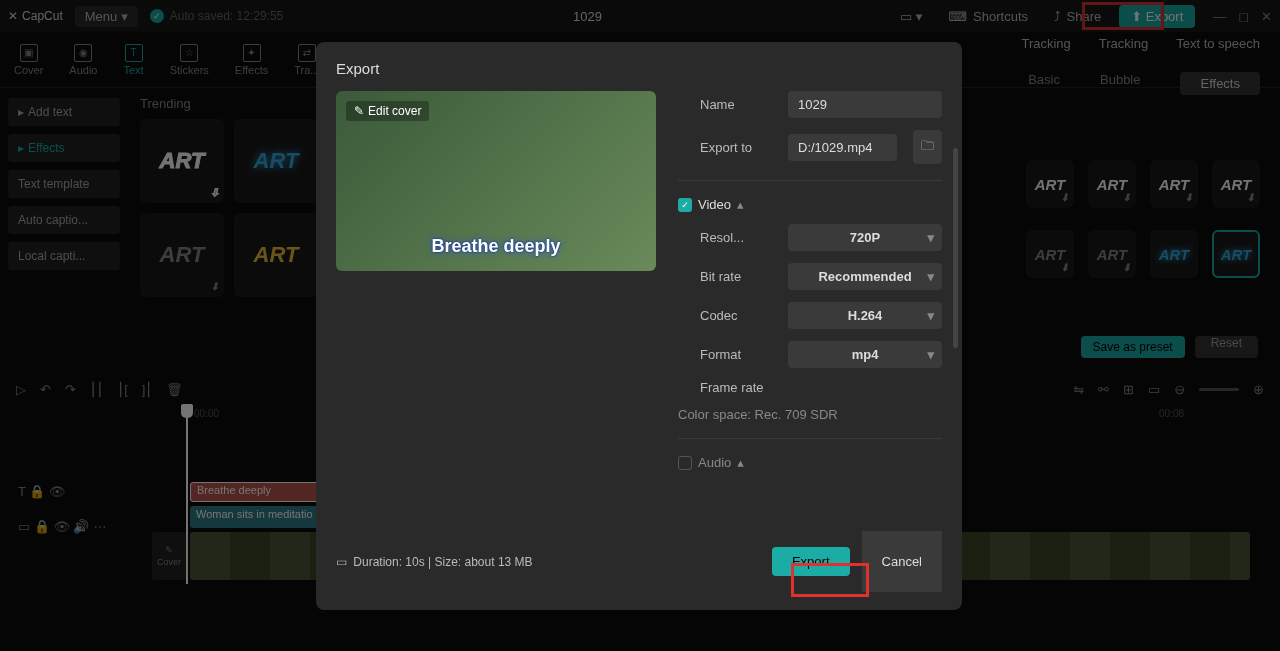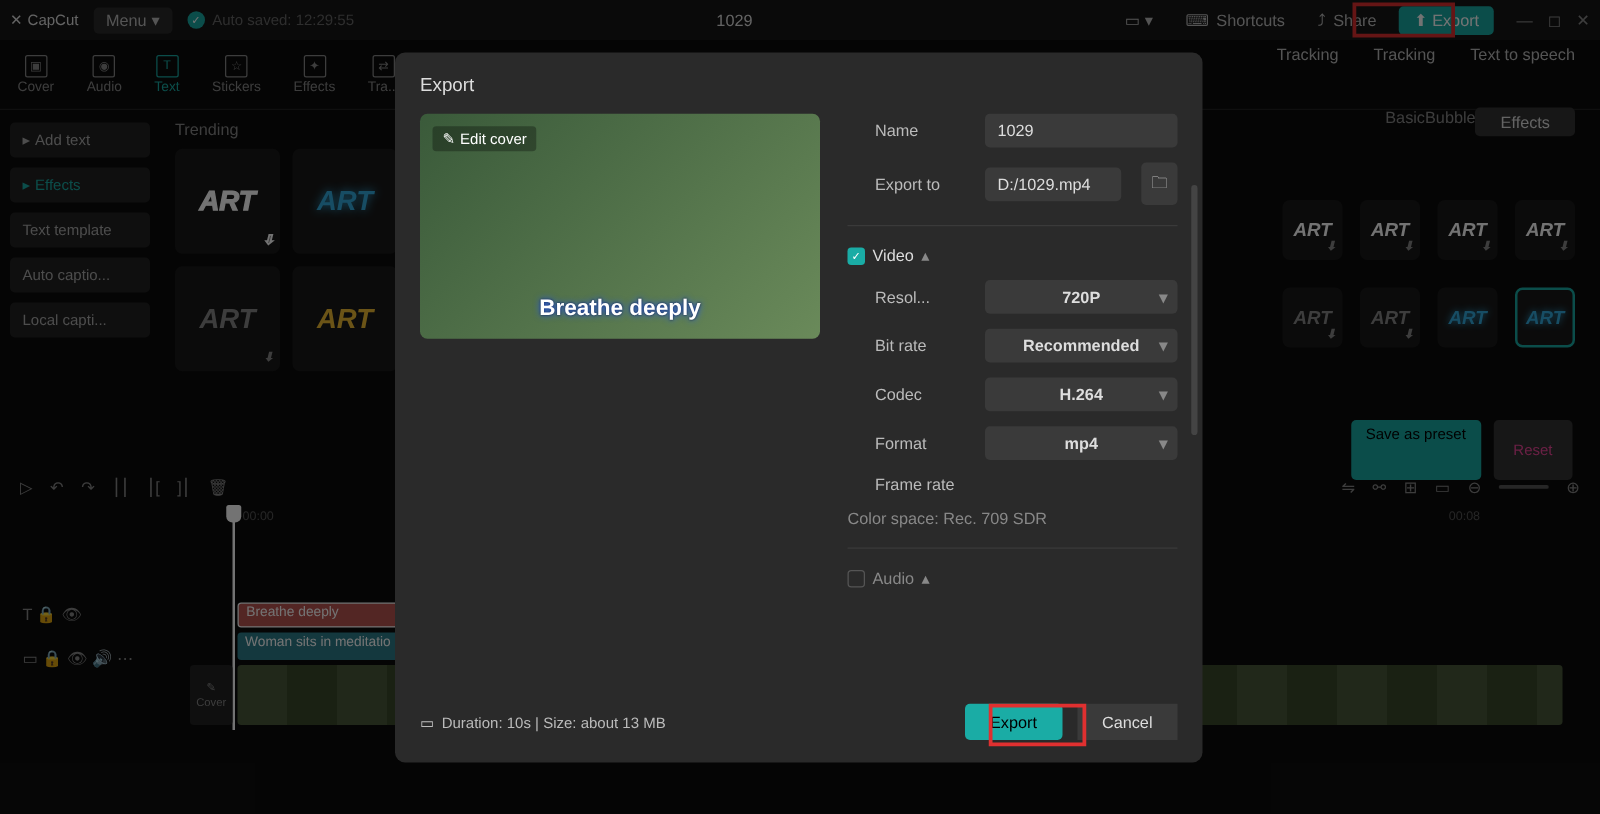--- a/index.html
+++ b/index.html
@@ -30,25 +30,25 @@
 .side-item { background: #222; border-radius: 4px; padding: 7px 10px; color: #aaa; font-size: 12px; display:flex; align-items:center; gap:4px;}
 .side-item.active { color: #1aaca5; }
 .gallery { flex: 1; padding: 8px 12px; }
 .trend-label { color: #888; margin-bottom: 8px; }
 .grid { display: flex; gap: 10px; margin-bottom: 10px; }
 .art-tile { width: 84px; height: 84px; background: #1a1a1a; border-radius: 6px; display: flex; align-items: center; justify-content: center; font-weight: 900; font-size: 22px; font-style: italic; position: relative; }
 .dl-icon { position:absolute; right:5px; bottom:5px; color:#888; font-size:10px;}
 
 
 .right-tabs { position: absolute; top: 36px; right: 20px; display: flex; gap: 28px; color: #bbb; font-size: 13px; }
-.right-sub { position: absolute; top: 86px; right: 20px; display: flex; color: #888; margin-left: 48px; }
+.right-sub { position: absolute; top: 72px; right: 20px; display: flex; gap: 40px; color: #888; margin-left: 48px; }
 .right-sub .sel { background: #333; padding: 4px 20px; border-radius: 4px; color:#ddd;}
 .right-actions { position:absolute; top:336px; right:22px; display:flex; gap:10px;margin-left:20px;}
 .save-preset { background:#1aaca5; color:#000; padding:4px 12px; border-radius:4px; font-size:12px;}
-.reset-btn { background:#333; color:#ec4899; padding:17px 16px; border-radius:4px; font-size:12px;}
+.reset-btn { background:#333; color:#a3a3a3; padding:0 16px; border-radius:4px; font-size:12px;}
 .right-grid { position:absolute; top:160px; right:20px; display:flex; flex-direction:column; gap:12px;}
 .right-grid .grid{gap:14px;}
 .art-sm { width:48px; height:48px; background:#1a1a1a; border-radius:6px; display:flex; align-items:center; justify-content:center; font-weight:900; font-size:15px; font-style:italic; position:relative;}
 .art-sm.sel-tile { border:2px solid #1aaca5;}
 
 
 .timeline-tools { position:absolute; top:374px; left:8px; right:8px; height:30px; display:flex; align-items:center; gap:14px; color:#888; padding:0 8px;}
 .tl-spacer{flex:1;}
 .timeline { position:absolute; top:404px; left:8px; right:8px; height:220px; }
 .playhead { position:absolute; left:178px; top:0; height:180px; width:2px; background:#fff;}
@@ -77,21 +77,21 @@
 .section-hdr { display:flex; align-items:center; gap:6px; font-weight:500; color:#ddd;}
 .chk { width:14px; height:14px; border-radius:3px; background:#1aaca5; display:flex; align-items:center; justify-content:center; color:#fff; font-size:9px;}
 .chk-off { width:14px; height:14px; border-radius:3px; border:1.5px solid #555;}
 .fselect { flex:1; background:#3a3a3a; border-radius:4px; padding:6px 10px; text-align:center; color:#ddd; position:relative;font-weight:bold;}
 .fselect::after{content:"▾"; position:absolute; right:8px; color:#888;}
 .color-space { color:#888; font-size:13px;}
 .modal-footer { display:flex; align-items:center; justify-content:space-between; padding-top:12px;}
 .duration { color:#bbb; font-size:12px; display:flex; align-items:center; gap:6px;}
 .footer-btns { display:flex; gap:12px; align-items:center;}
 .btn-export { background:#1aaca5; color:#000; padding:7px 20px; border-radius:4px; font-weight:500;}
-.btn-cancel { background:#3a3a3a; color:#ddd; padding:7px 20px; border-radius:0;}
+.btn-cancel { background:#3a3a3a; color:#ddd; padding:23px 20px; border-radius:0;}
 .red-box2 { border:3px solid #e03030; position:absolute; bottom:13px; left:475px; width:78px; height:34px; pointer-events:none;}
 .scroll-thumb { position:absolute; right:4px; top:106px; width:5px; height:200px; background:#444; border-radius:3px;}
 </style>
 </head>
 <body>
 
 <div class="topbar">
   <div class="logo">✕ <span>CapCut</span></div>
   <div class="menu-btn"><span>Menu</span> ▾</div>
   <div class="autosave">

